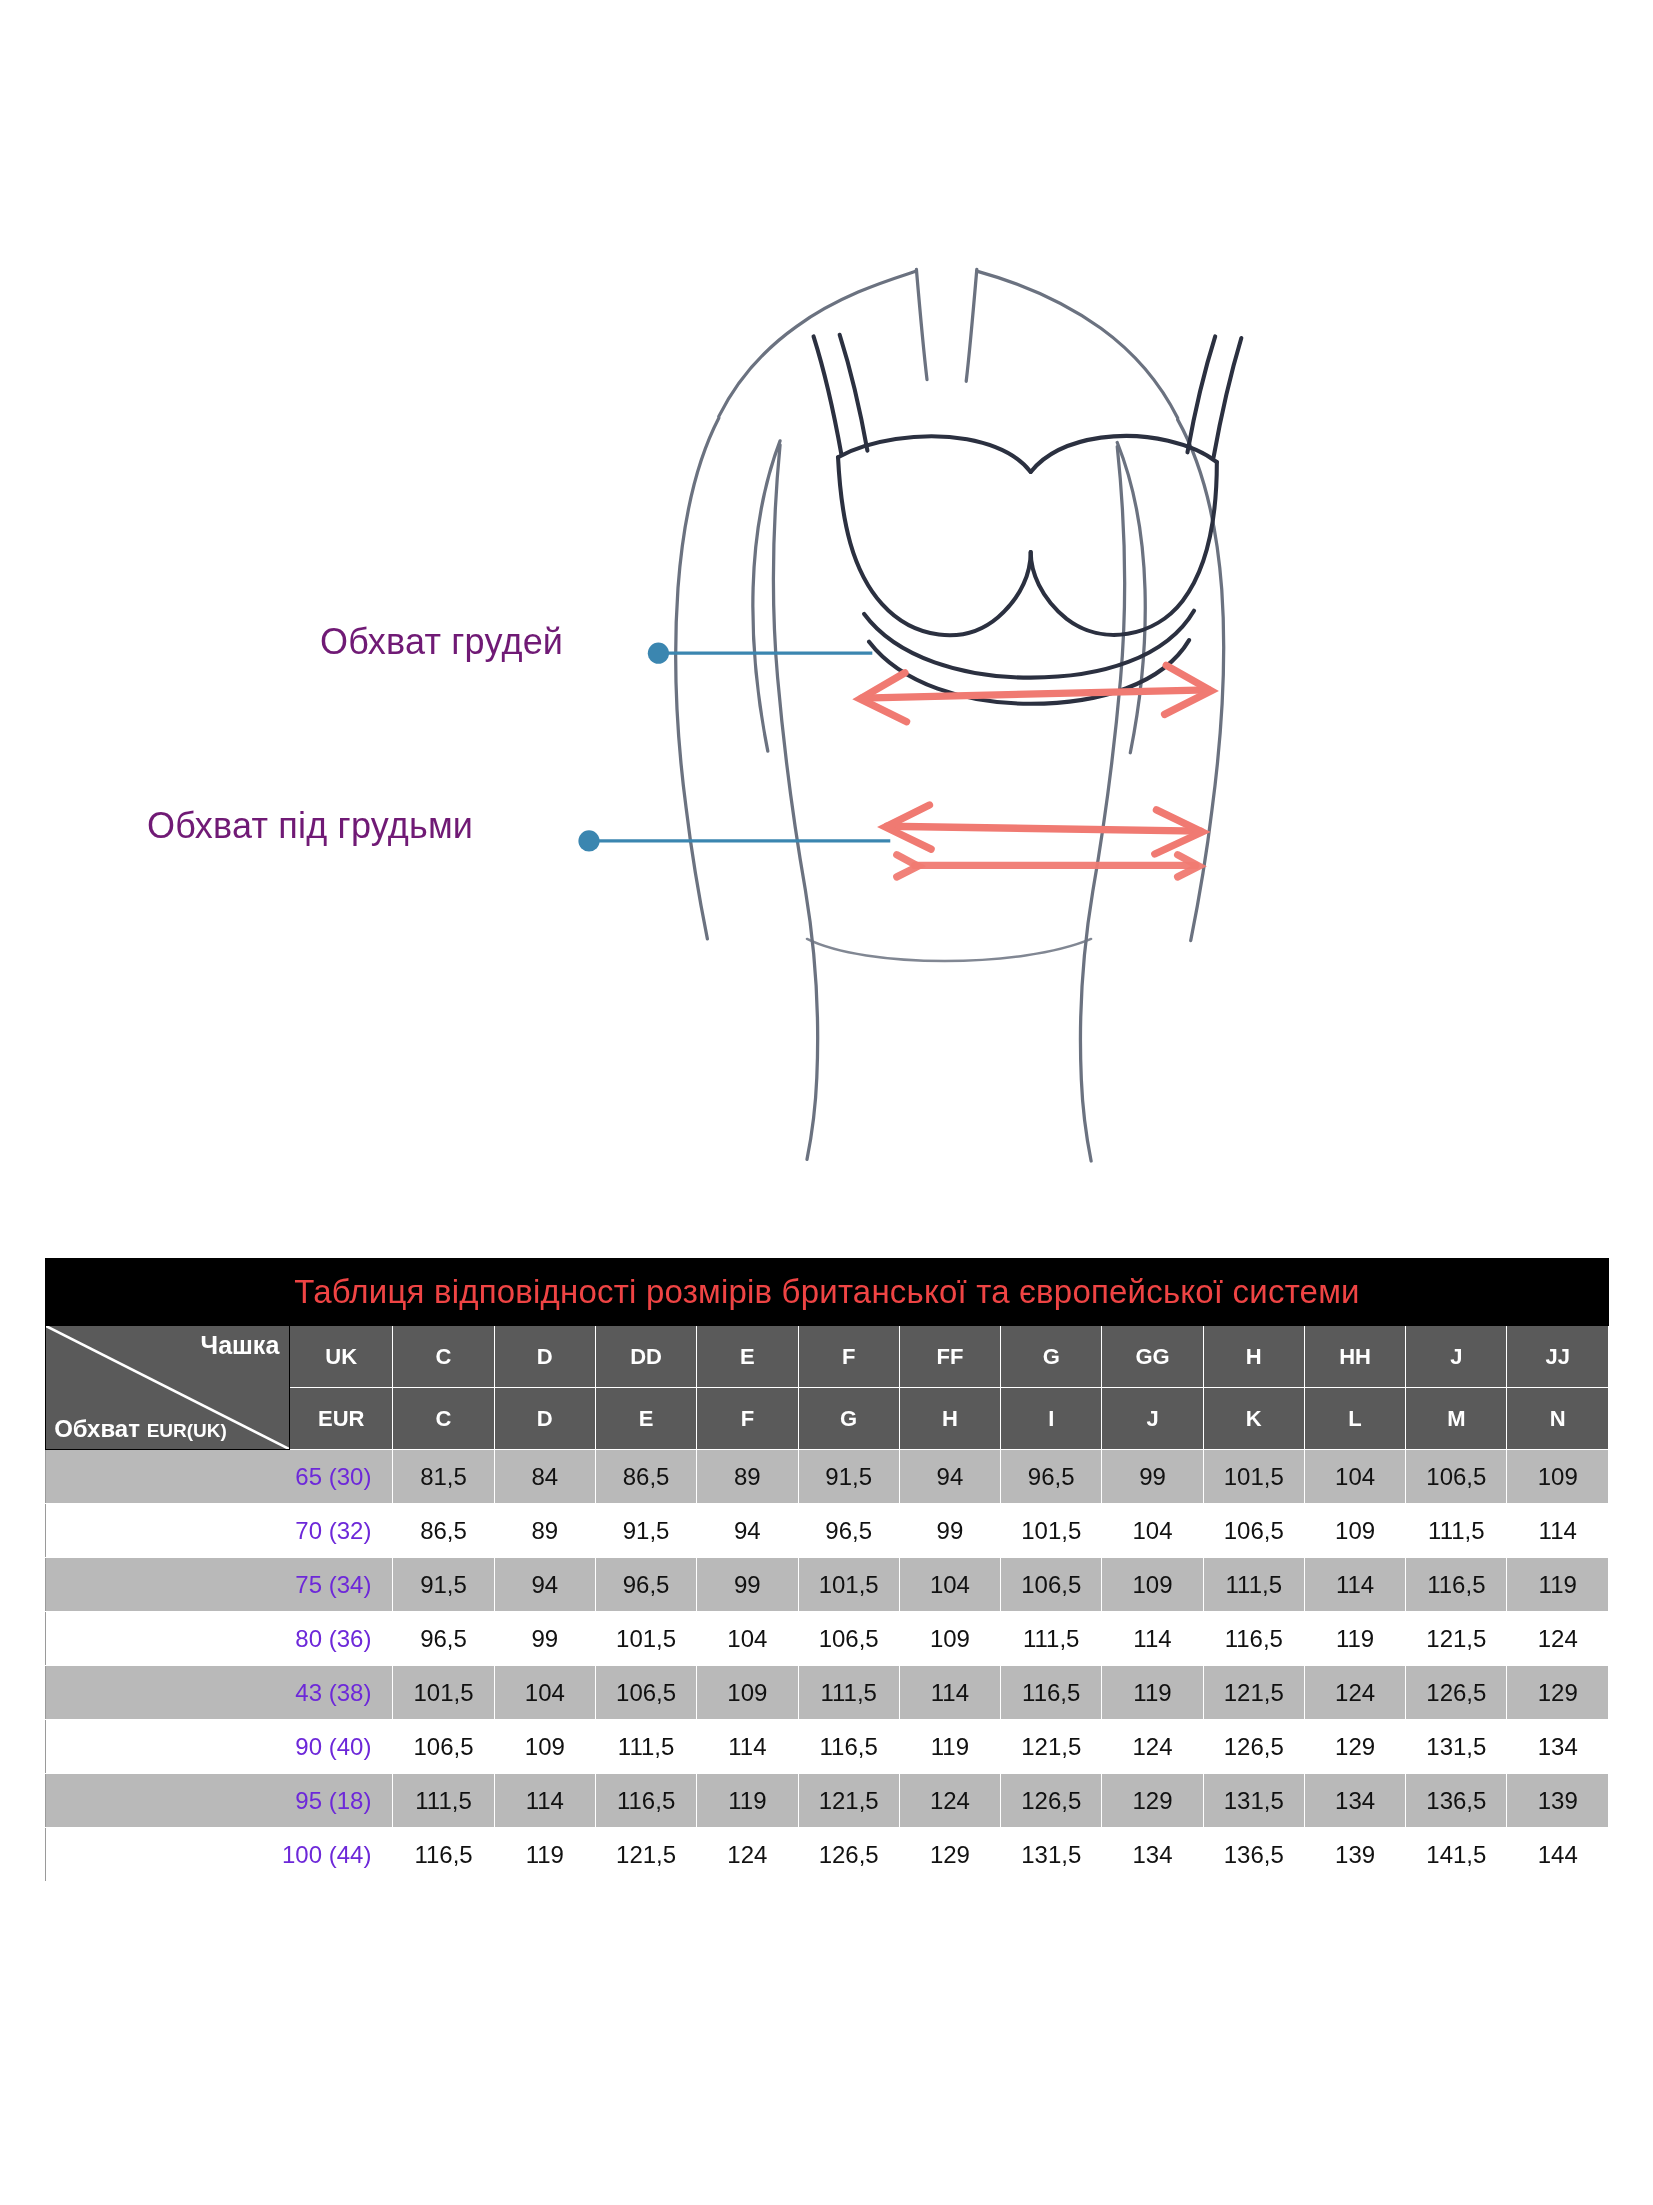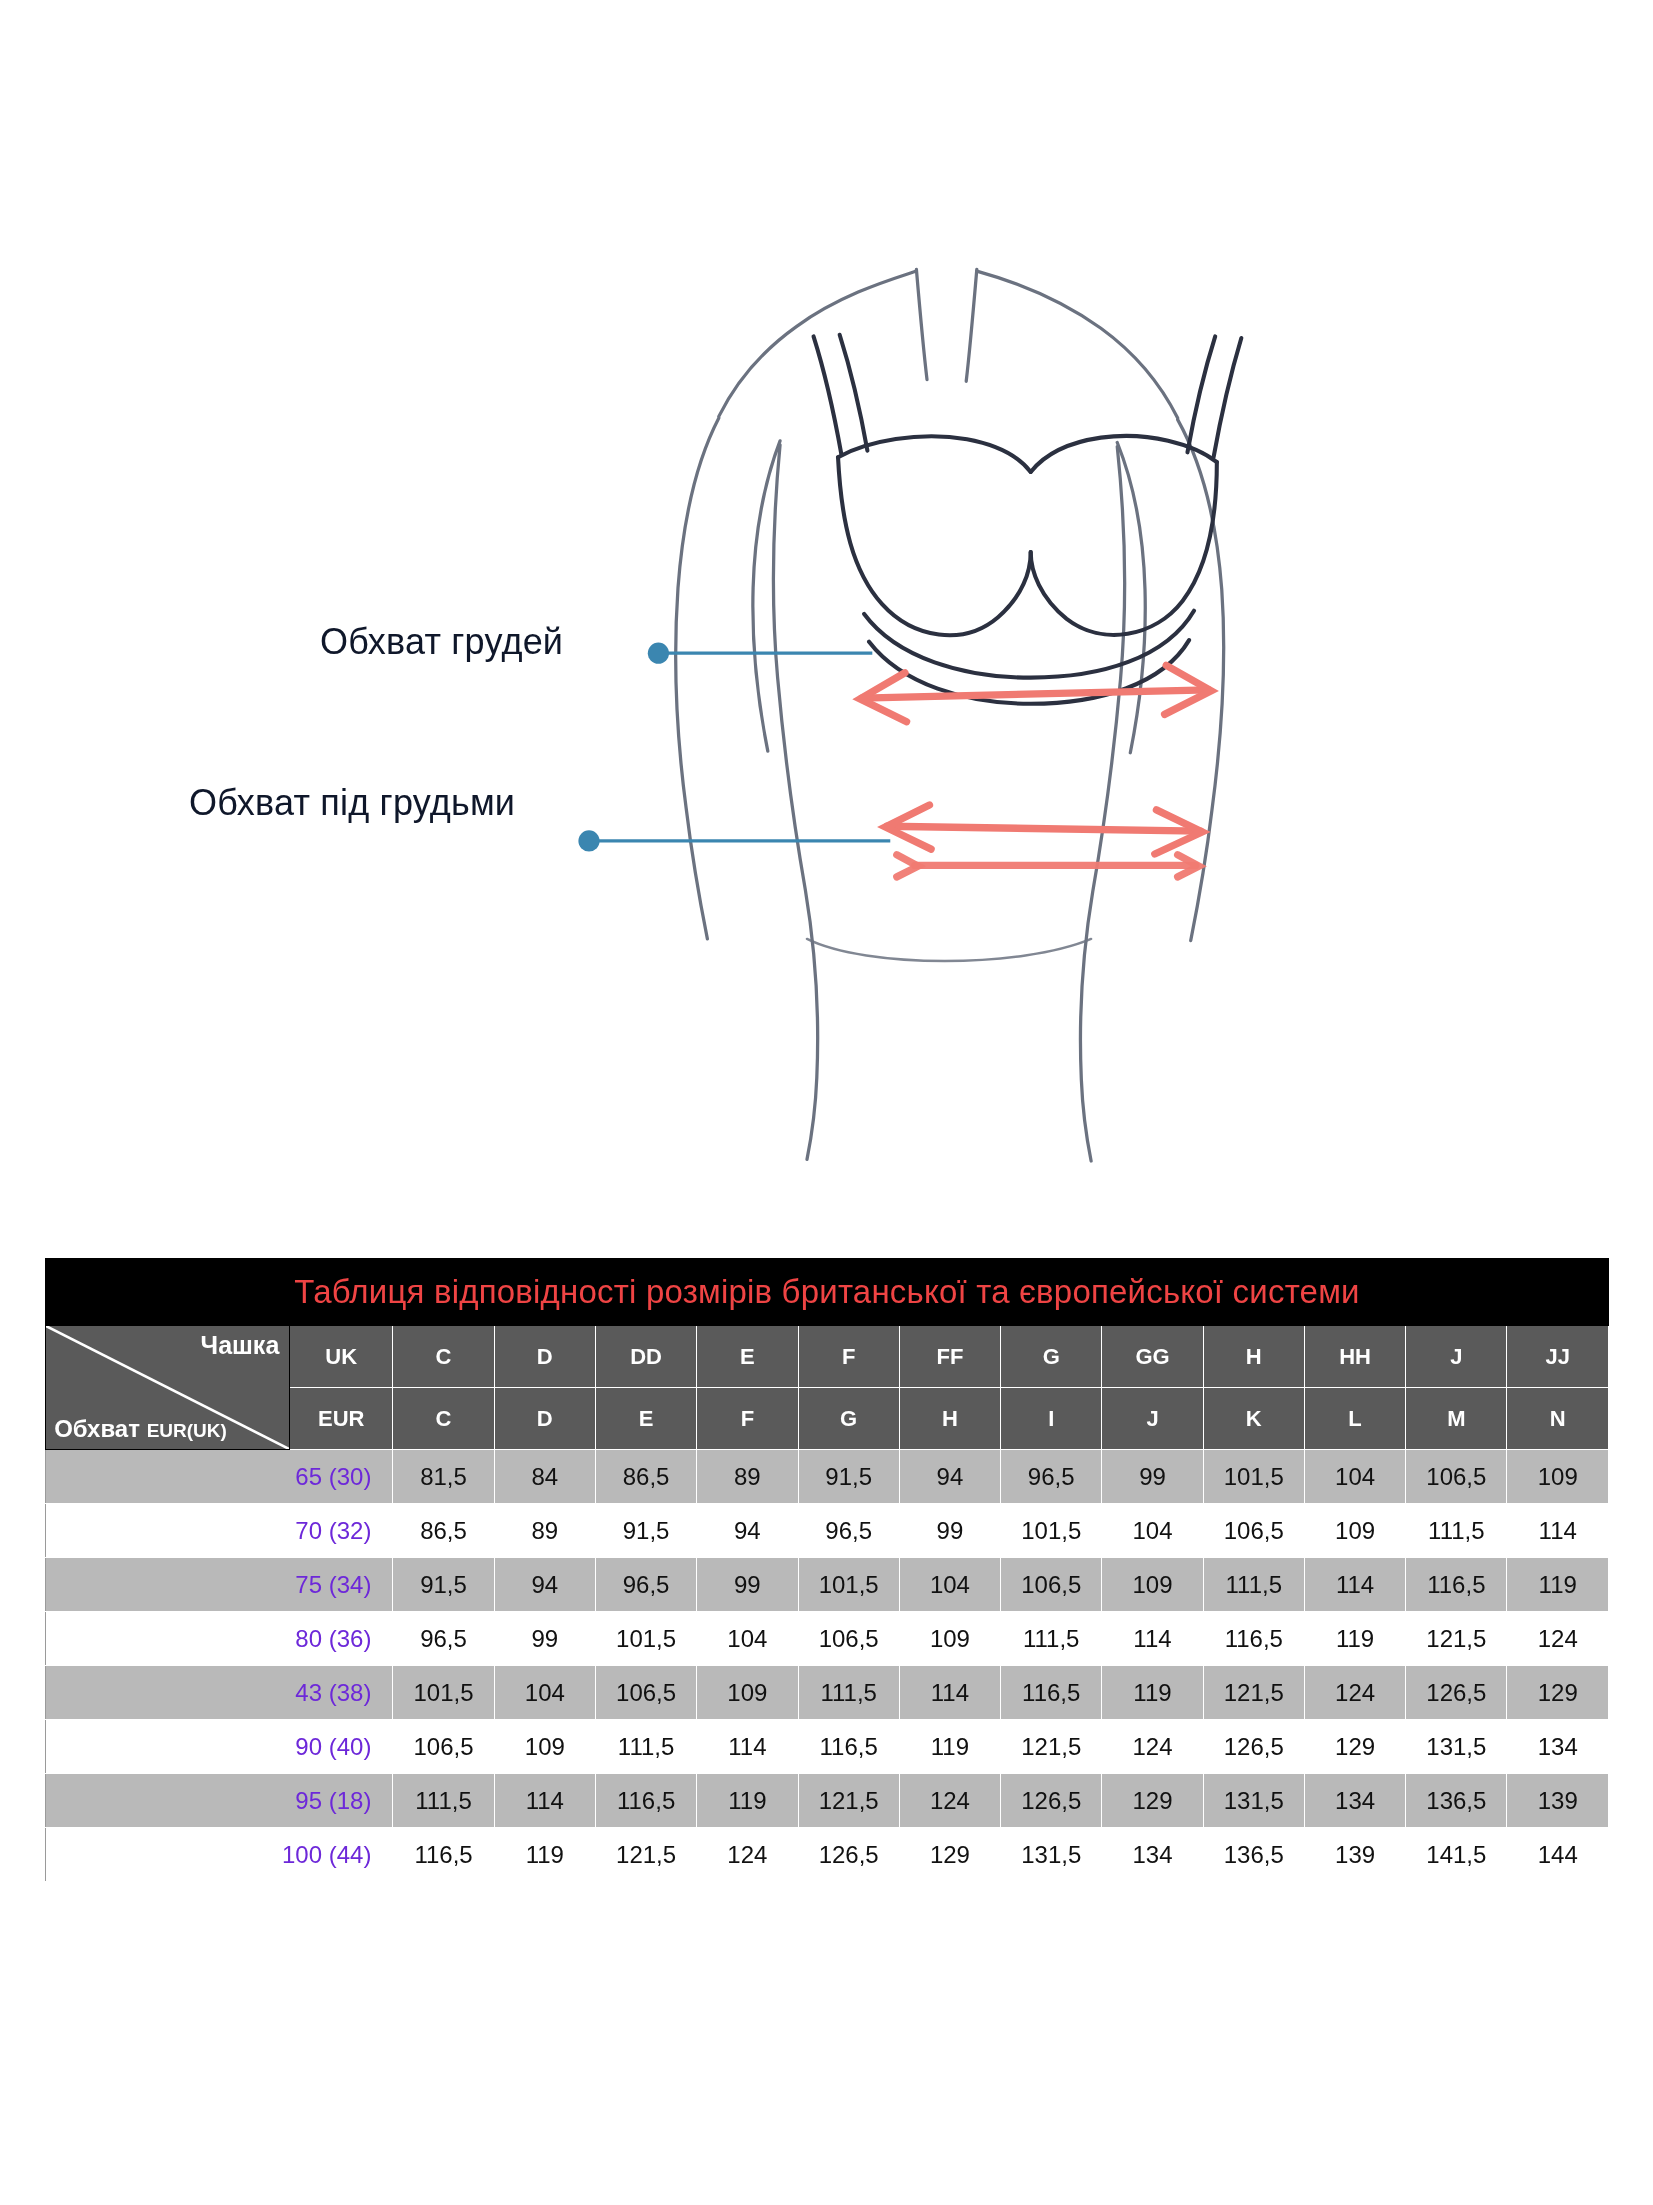--- a/index.html
+++ b/index.html
@@ -24,28 +24,28 @@
     height: 1241px;
   }
   #illustration svg {
     display: block;
     width: 1654px;
     height: 1241px;
   }
 
   .callout-label {
     position: absolute;
-    color: #0f172a;
+    color: #701a75;
     font-size: 36px;
     font-family: "Liberation Sans", sans-serif;
     white-space: nowrap;
     letter-spacing: 0.2px;
   }
   #label-bust { left: 320px; top: 621px; }
-  #label-underbust { left: 147px; top: 782px; margin-left: 42px; }
+  #label-underbust { left: 147px; top: 805px; }
 
   
   #size-table-wrap {
     position: absolute;
     left: 45px;
     top: 1258px;
     width: 1564px;
   }
   table.size-table {
     border-collapse: collapse;

